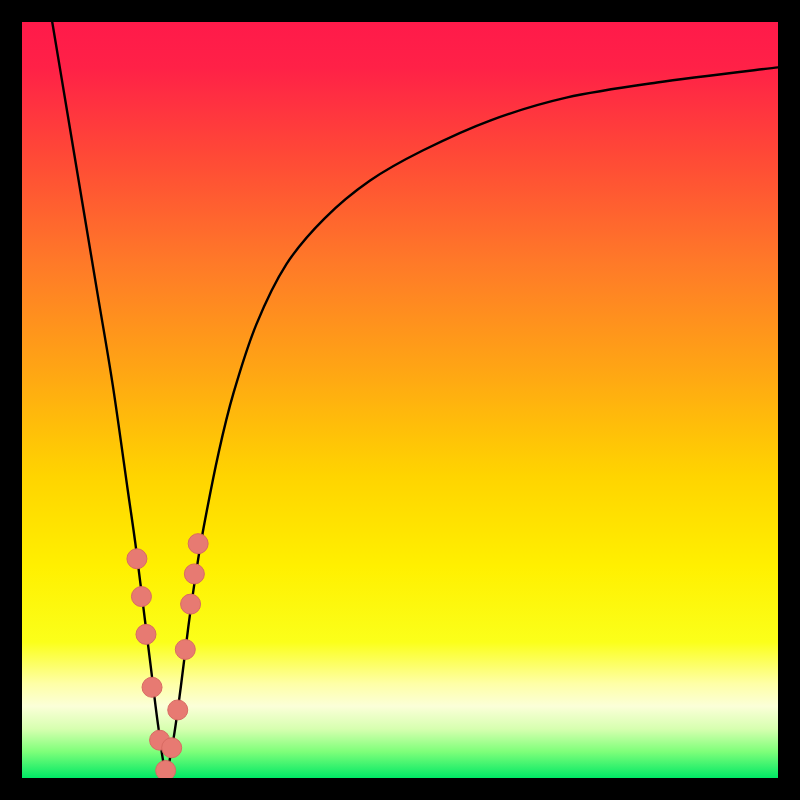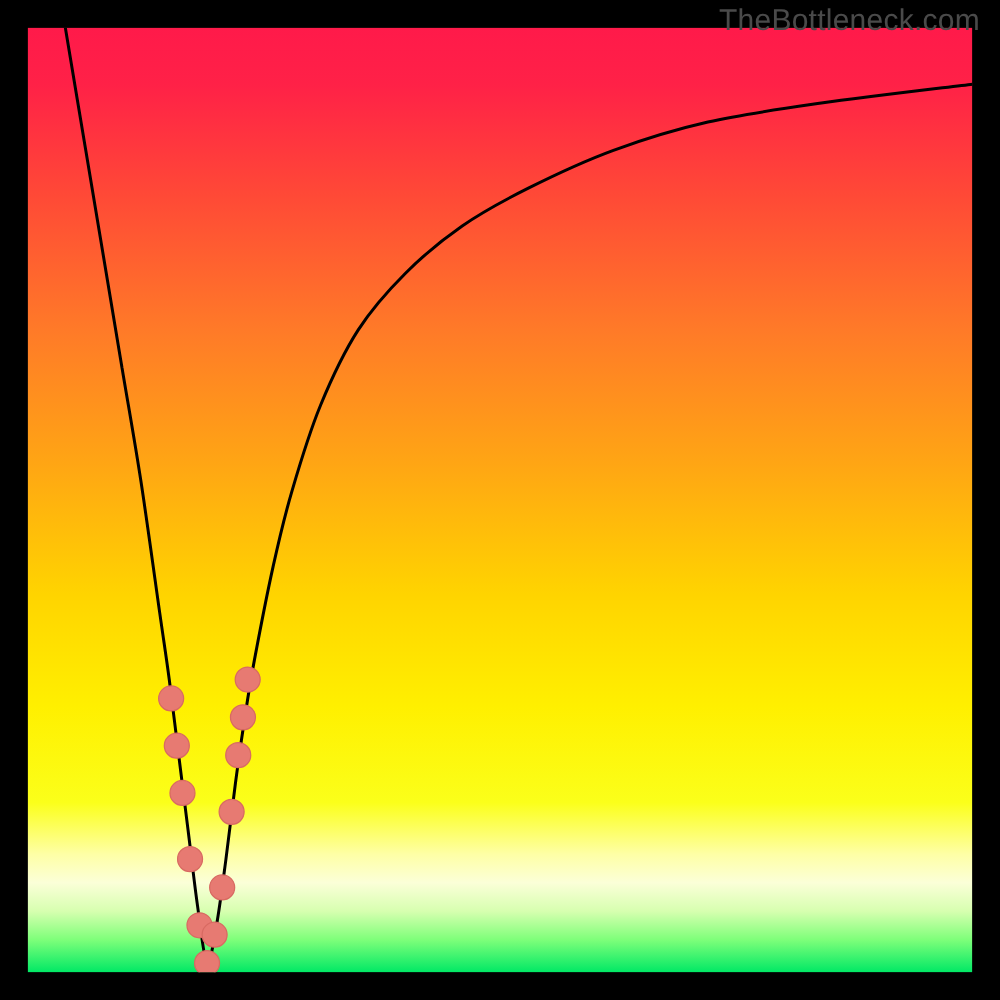--- a/index.html
+++ b/index.html
@@ -86,14 +86,13 @@
           <circle cx="155.73600000000002" cy="687.96" r="10" fill="#e77a72" stroke="#d86a62" stroke-width="1"></circle>
           <circle cx="163.29600000000002" cy="627.48" r="10" fill="#e77a72" stroke="#d86a62" stroke-width="1"></circle>
           <circle cx="168.588" cy="582.12" r="10" fill="#e77a72" stroke="#d86a62" stroke-width="1"></circle>
           <circle cx="172.368" cy="551.88" r="10" fill="#e77a72" stroke="#d86a62" stroke-width="1"></circle>
           <circle cx="176.148" cy="521.64" r="10" fill="#e77a72" stroke="#d86a62" stroke-width="1"></circle>
         </g>
     </svg>
 
   </div>
 
-  <div class="watermark">TheBottleneck.com</div>
 </div>
 
 </body></html>

